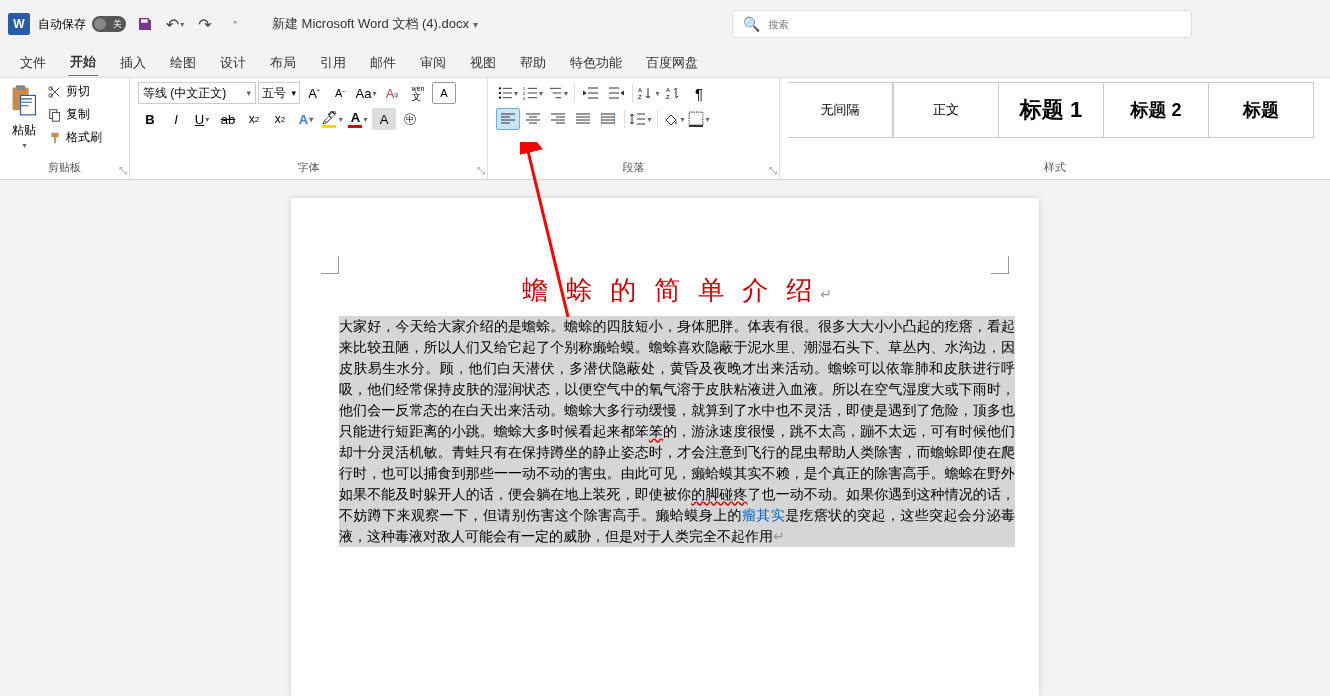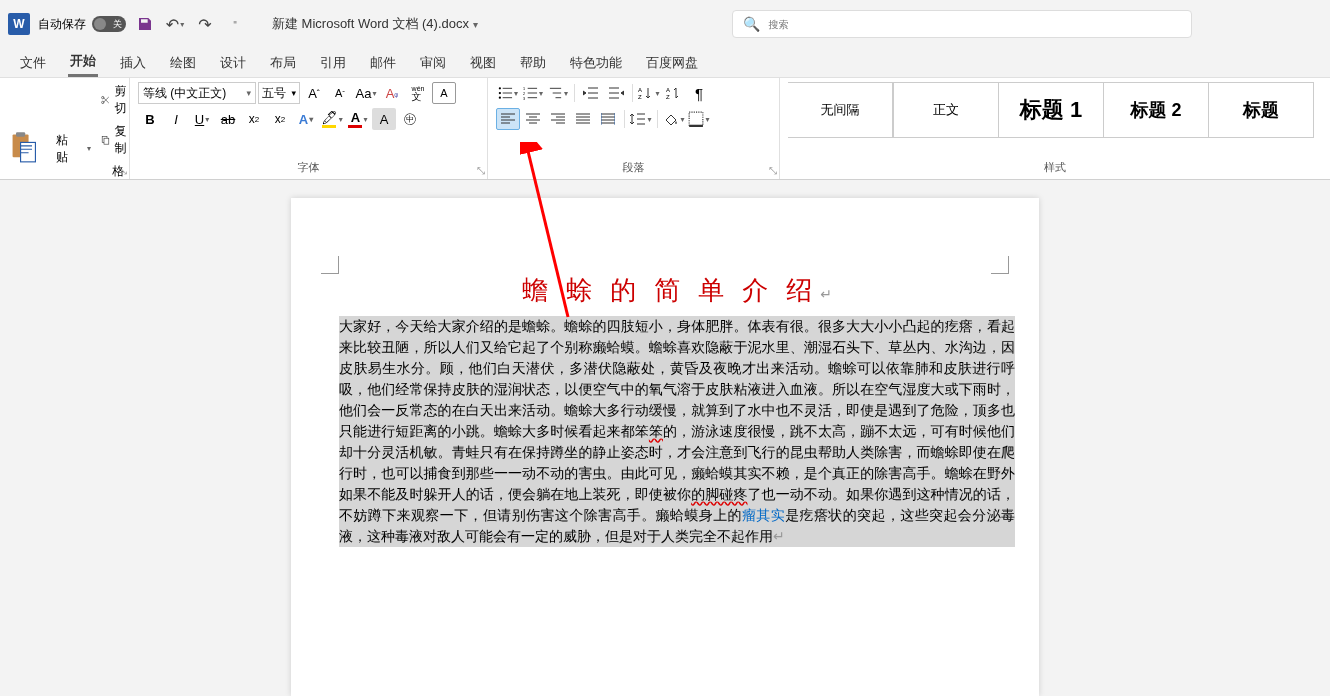--- a/index.html
+++ b/index.html
@@ -17,31 +17,31 @@
 .undo-ico, .redo-ico { font-size: 16px; color: #444; }
 .doc-title { font-size: 13px; color: #333; margin-left: 18px; display: flex; align-items: center; gap: 4px; }
 .doc-title .chev { font-size: 10px; color: #666; }
 .search-box { margin-left: auto; margin-right: 130px; width: 460px; height: 28px; background: #fff; border: 1px solid #ddd; border-radius: 4px; display: flex; align-items: center; padding: 0 10px; gap: 8px; }
 .search-box .sicon { color: #888; font-size: 14px; }
 .search-box input { border: none; outline: none; flex: 1; font-size: 10px; background: transparent; }
 
 
 .tabs { height: 30px; background: #f3f3f3; display: flex; align-items: center; gap: 20px; padding: 0 18px; border-bottom: 1px solid #e0e0e0; }
 .tab { font-size: 13px; color: #333; cursor: pointer; padding: 4px 2px; }
-.tab.active { font-weight: bold; border-bottom: 3px solid #737373; text-align: center; }
+.tab.active { font-weight: bold; border-bottom: 1px solid #737373; text-align: center; }
 
 
 .ribbon { height: 102px; background: #fff; display: flex; border-bottom: 1px solid #d0d0d0; }
 .group { border-right: 1px solid #e0e0e0; padding: 4px 8px 2px 8px; display: flex; flex-direction: column; position: relative; }
 .group-label { font-size: 11px; color: #555; text-align: center; margin-top: auto; padding-bottom: 2px; }
 .dialog-launcher { position: absolute; right: 2px; bottom: 2px; font-size: 10px; color: #888; cursor: pointer; }
 
 
 .clip-wrap { display: flex; gap: 6px; }
-.paste-btn { display: flex; flex-direction: row; align-items: center; gap: 18px; cursor: pointer; padding: 2px; }
+.paste-btn { display: flex; flex-direction: column; align-items: center; gap: 2px; cursor: pointer; padding: 2px; }
 .paste-icon svg { width: 28px; height: 32px; }
 .paste-btn .lbl { font-size: 12px; }
 .clip-side { display: flex; flex-direction: column; gap: 4px; }
 .clip-item { display: flex; align-items: center; gap: 4px; font-size: 12px; cursor: pointer; padding: 1px 2px; }
 .clip-item svg { width: 14px; height: 14px; }
 
 
 .font-row { display: flex; gap: 2px; align-items: center; margin-bottom: 4px; }
 .font-name { width: 118px; height: 22px; border: 1px solid #ccc; font-size: 12px; padding: 0 4px; display: flex; align-items: center; background: #fff; }
 .font-name .chev { margin-left: auto; font-size: 9px; color: #666; }

